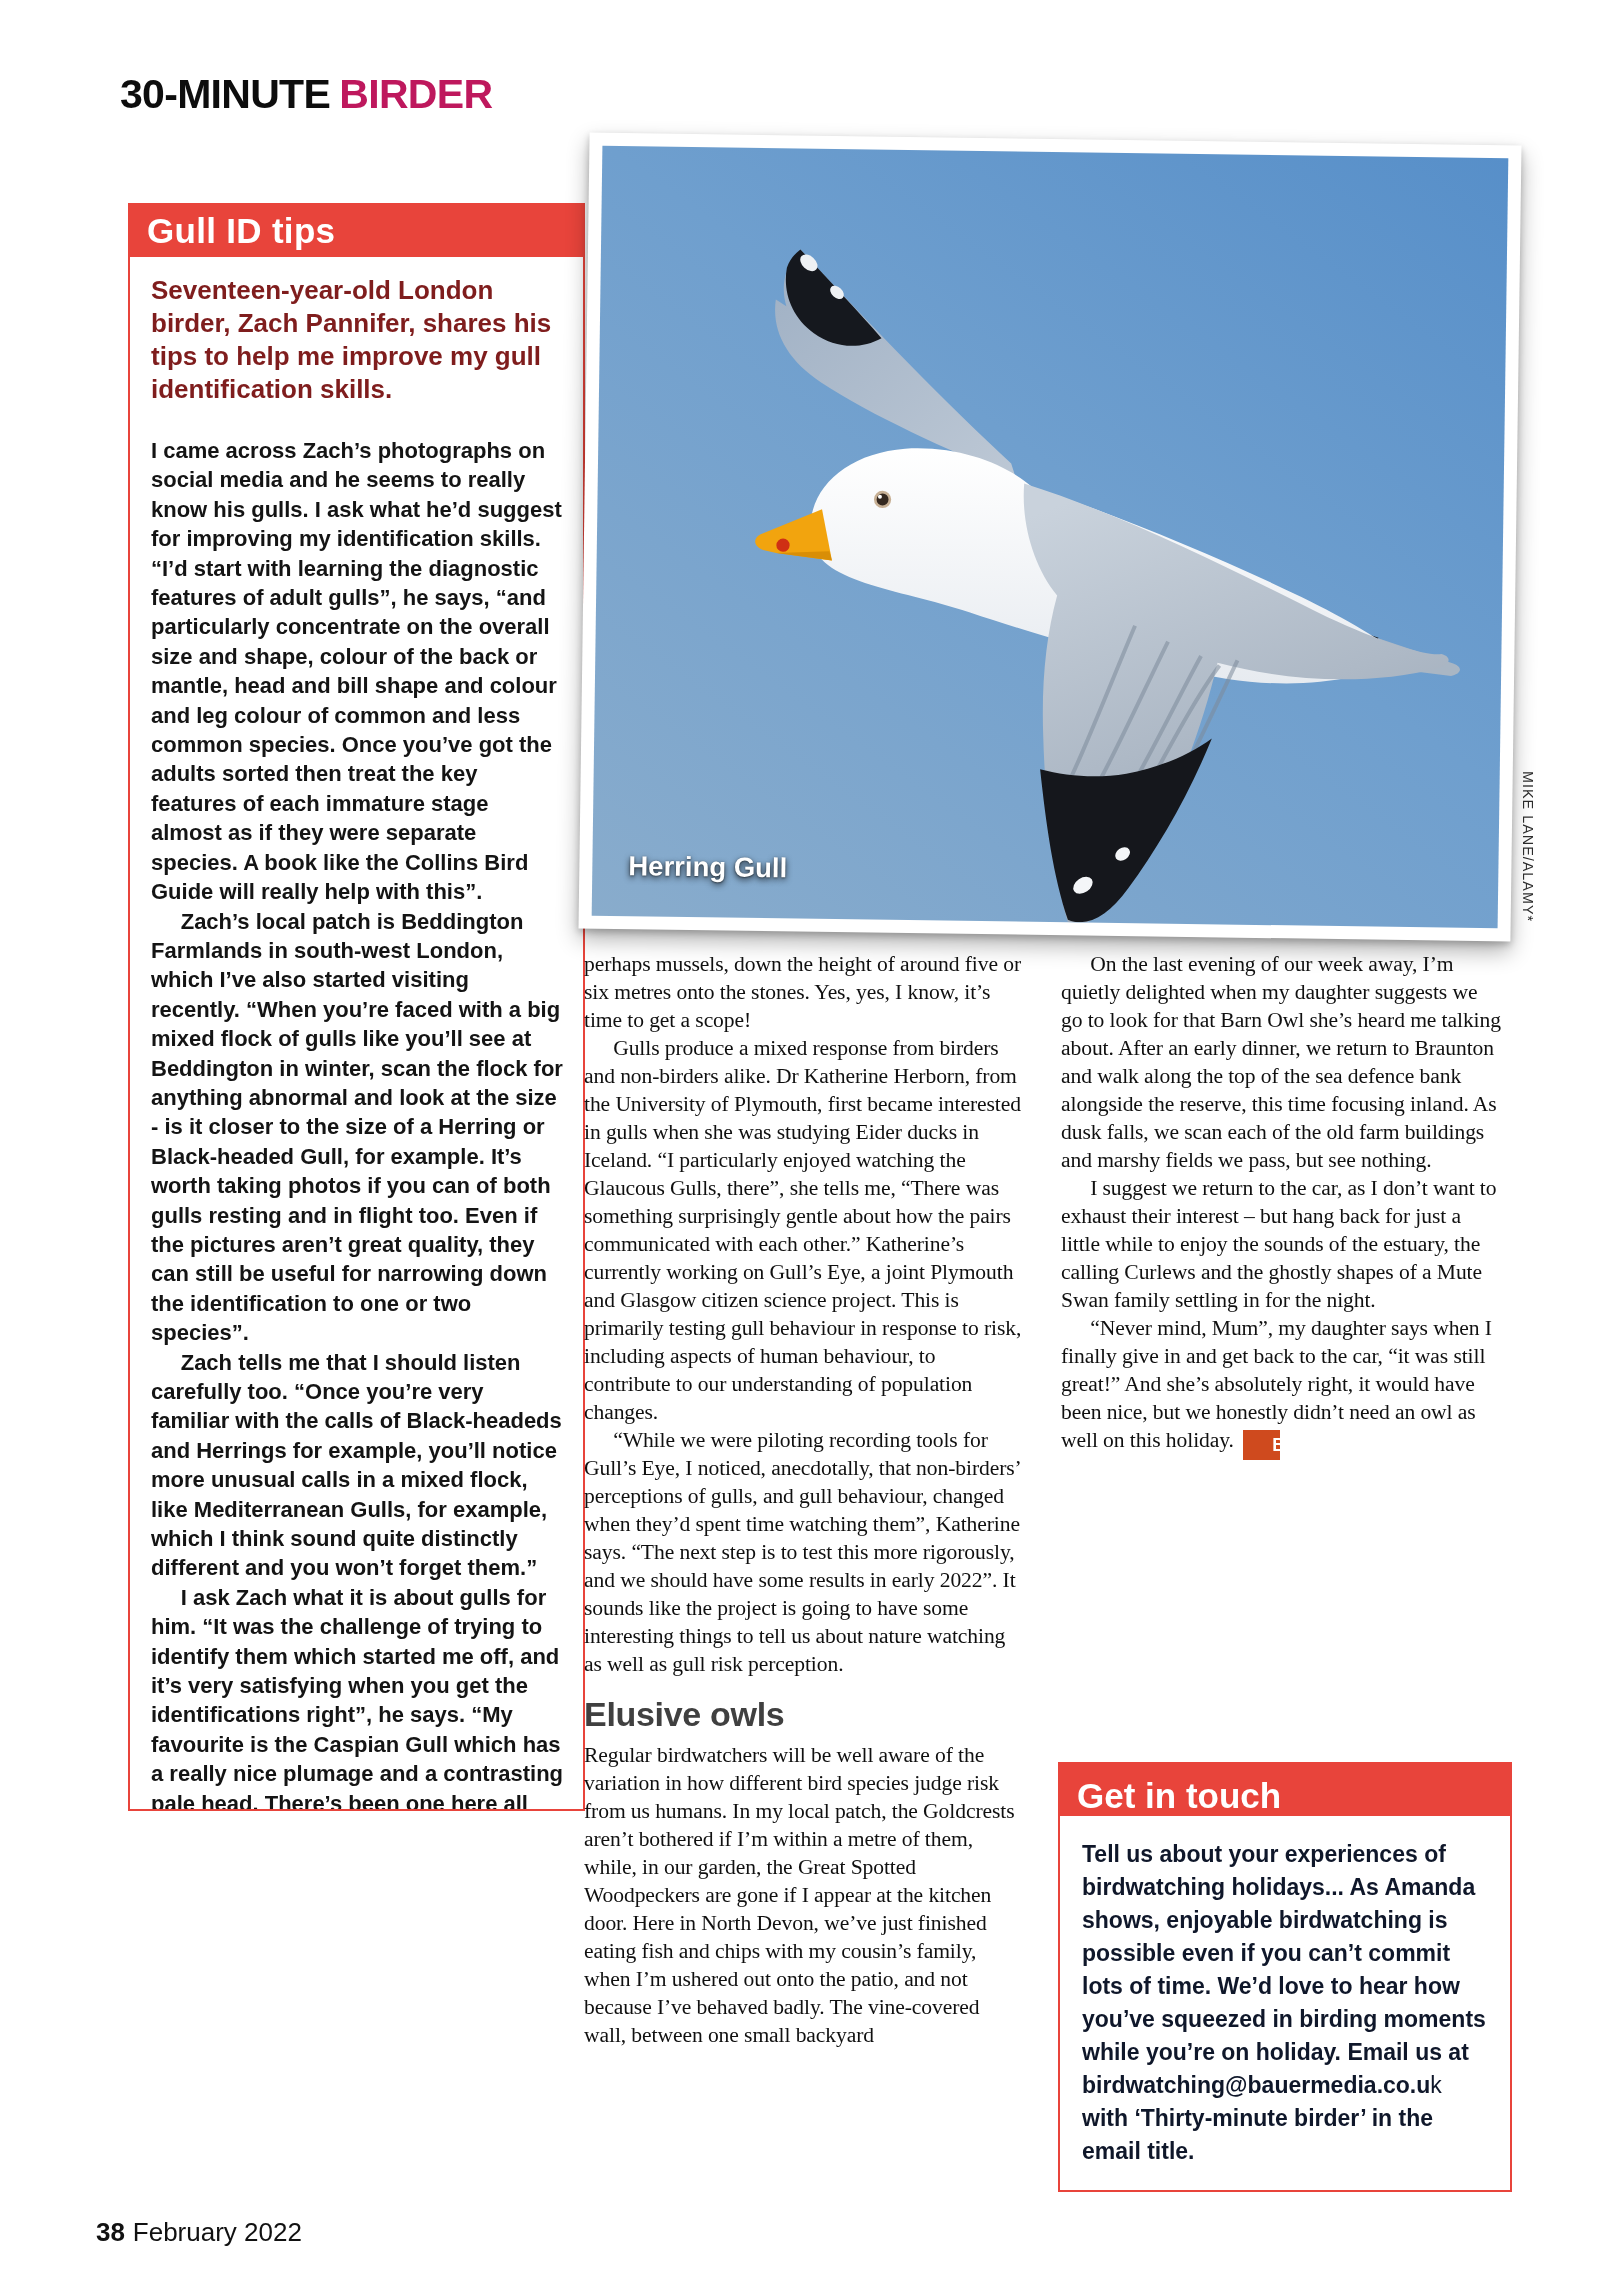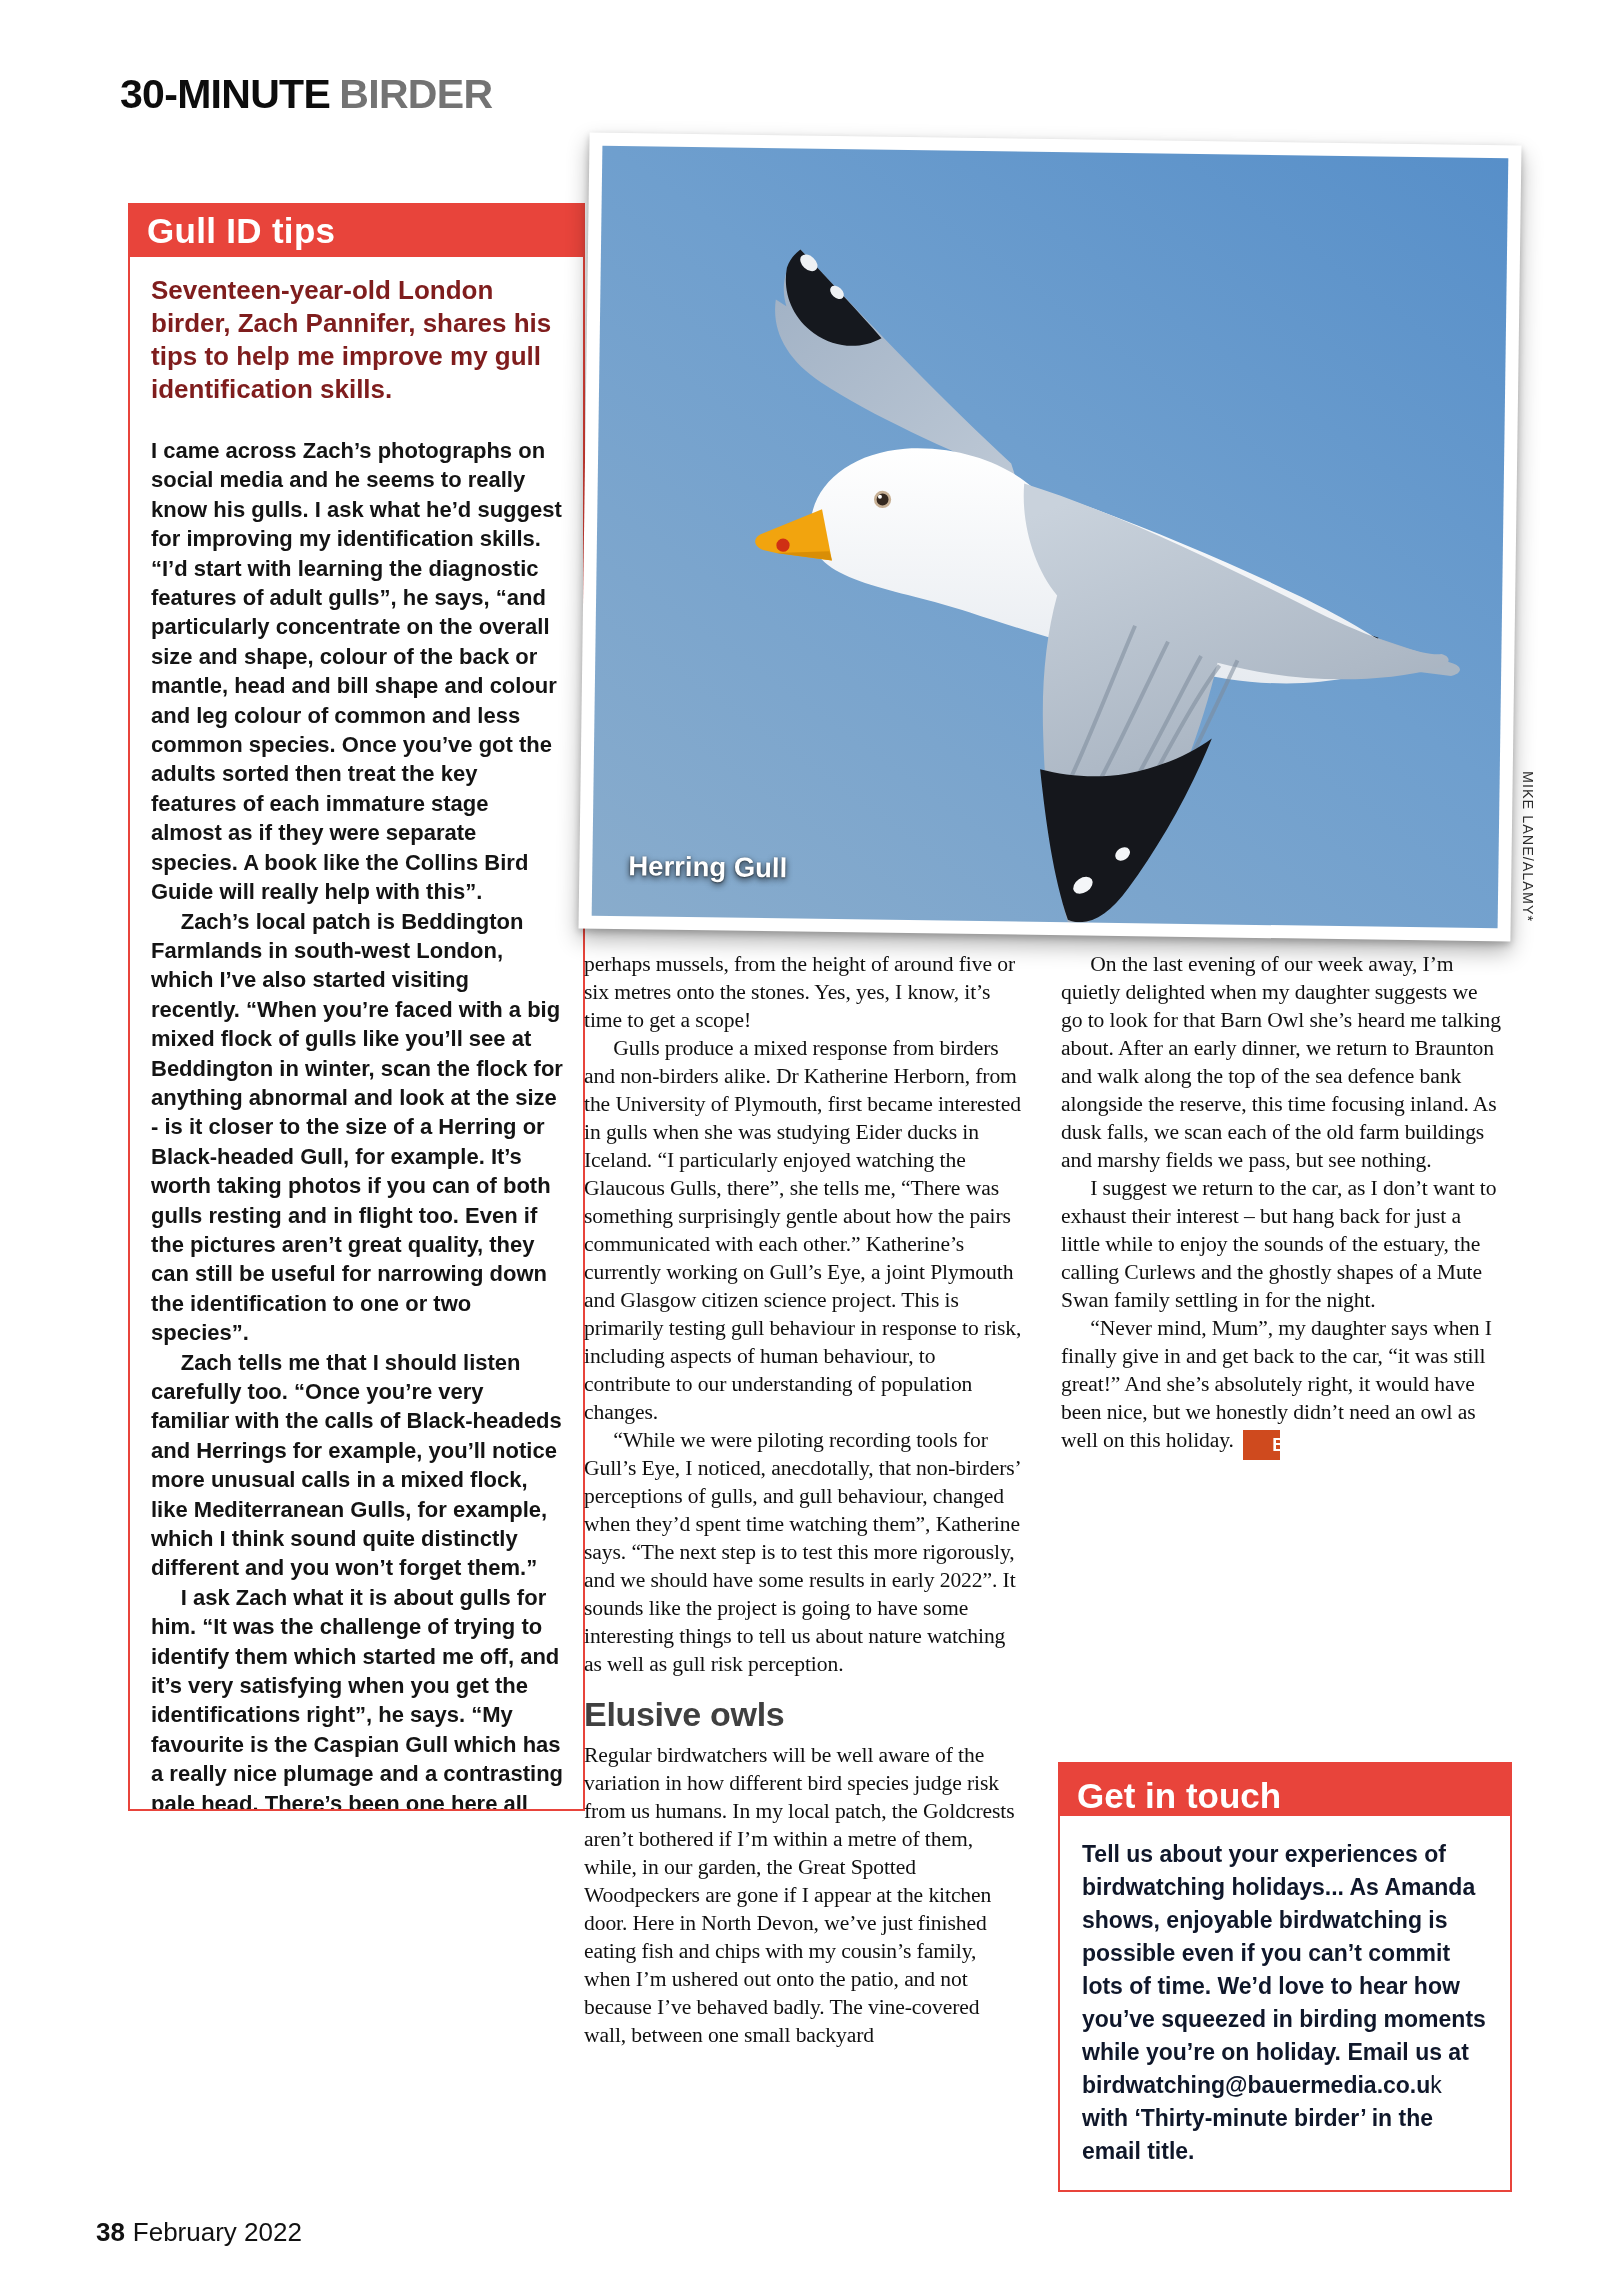--- a/index.html
+++ b/index.html
@@ -17,21 +17,21 @@
   
   .masthead {
     position: absolute;
     left: 120px; top: 71px;
     font-weight: 700;
     font-size: 41px;
     letter-spacing: -0.7px;
     color: #0d0d0d;
     white-space: nowrap;
   }
-  .masthead .accent { color: #737373; margin-left: 9.2px; }
+  .masthead .accent { color: #be185d; margin-left: 9.2px; }
 
   
   .idbox {
     position: absolute;
     left: 128px; top: 203px;
     width: 457px; height: 1608px;
     border: 2.6px solid #e8443b;
     background: #ffffff;
     overflow: hidden;
   }
@@ -249,21 +249,21 @@
         <path d="M 690 930 C 700 1012 712 1092 735 1156 C 765 1168 795 1150 825 1108 C 870 1045 915 965 948 880 C 915 905 870 925 820 935 C 775 943 730 940 690 930 Z" fill="#15171c"></path>
         <ellipse cx="757" cy="1104" rx="16" ry="11" fill="#f4f6f8" transform="rotate(-35 757 1104)"></ellipse>
         <ellipse cx="816" cy="1056" rx="12" ry="9" fill="#f4f6f8" transform="rotate(-35 816 1056)"></ellipse>
       </svg>
       <div class="photo-caption">Herring Gull</div>
     </div>
   </div>
   <div class="photo-credit">MIKE LANE/ALAMY*</div>
 
   <div class="col col-middle">
-    <p>perhaps mussels, from the height of around five or six metres onto the stones. Yes, yes, I know, it’s time to get a scope!</p>
+    <p>perhaps mussels, down the height of around five or six metres onto the stones. Yes, yes, I know, it’s time to get a scope!</p>
     <p class="indent">Gulls produce a mixed response from birders and non-birders alike. Dr Katherine Herborn, from the University of Plymouth, first became interested in gulls when she was studying Eider ducks in Iceland. “I particularly enjoyed watching the Glaucous Gulls, there”, she tells me, “There was something surprisingly gentle about how the pairs communicated with each other.” Katherine’s currently working on Gull’s Eye, a joint Plymouth and Glasgow citizen science project. This is primarily testing gull behaviour in response to risk, including aspects of human behaviour, to contribute to our understanding of population changes.</p>
     <p class="indent">“While we were piloting recording tools for Gull’s Eye, I noticed, anecdotally, that non-birders’ perceptions of gulls, and gull behaviour, changed when they’d spent time watching them”, Katherine says. “The next step is to test this more rigorously, and we should have some results in early 2022”. It sounds like the project is going to have some interesting things to tell us about nature watching as well as gull risk perception.</p>
     <h2 class="section-heading">Elusive owls</h2>
     <p>Regular birdwatchers will be well aware of the variation in how different bird species judge risk from us humans. In my local patch, the Goldcrests aren’t bothered if I’m within a metre of them, while, in our garden, the Great Spotted Woodpeckers are gone if I appear at the kitchen door. Here in North Devon, we’ve just finished eating fish and chips with my cousin’s family, when I’m ushered out onto the patio, and not because I’ve behaved badly. The vine-covered wall, between one small backyard</p>
   </div>
 
   <div class="col col-right">
     <p class="indent">On the last evening of our week away, I’m quietly delighted when my daughter suggests we go to look for that Barn Owl she’s heard me talking about. After an early dinner, we return to Braunton and walk along the top of the sea defence bank alongside the reserve, this time focusing inland. As dusk falls, we scan each of the old farm buildings and marshy fields we pass, but see nothing.</p>
     <p class="indent">I suggest we return to the car, as I don’t want to exhaust their interest – but hang back for just a little while to enjoy the sounds of the estuary, the calling Curlews and the ghostly shapes of a Mute Swan family settling in for the night.</p>
     <p class="indent"><span>“Never mind, Mum”, my daughter says when I finally give in and get back to the car, “it was still great!” And she’s absolutely right, it would have been nice, but we honestly didn’t need an owl as well on this holiday.</span><span class="bw-badge">BW</span></p>

